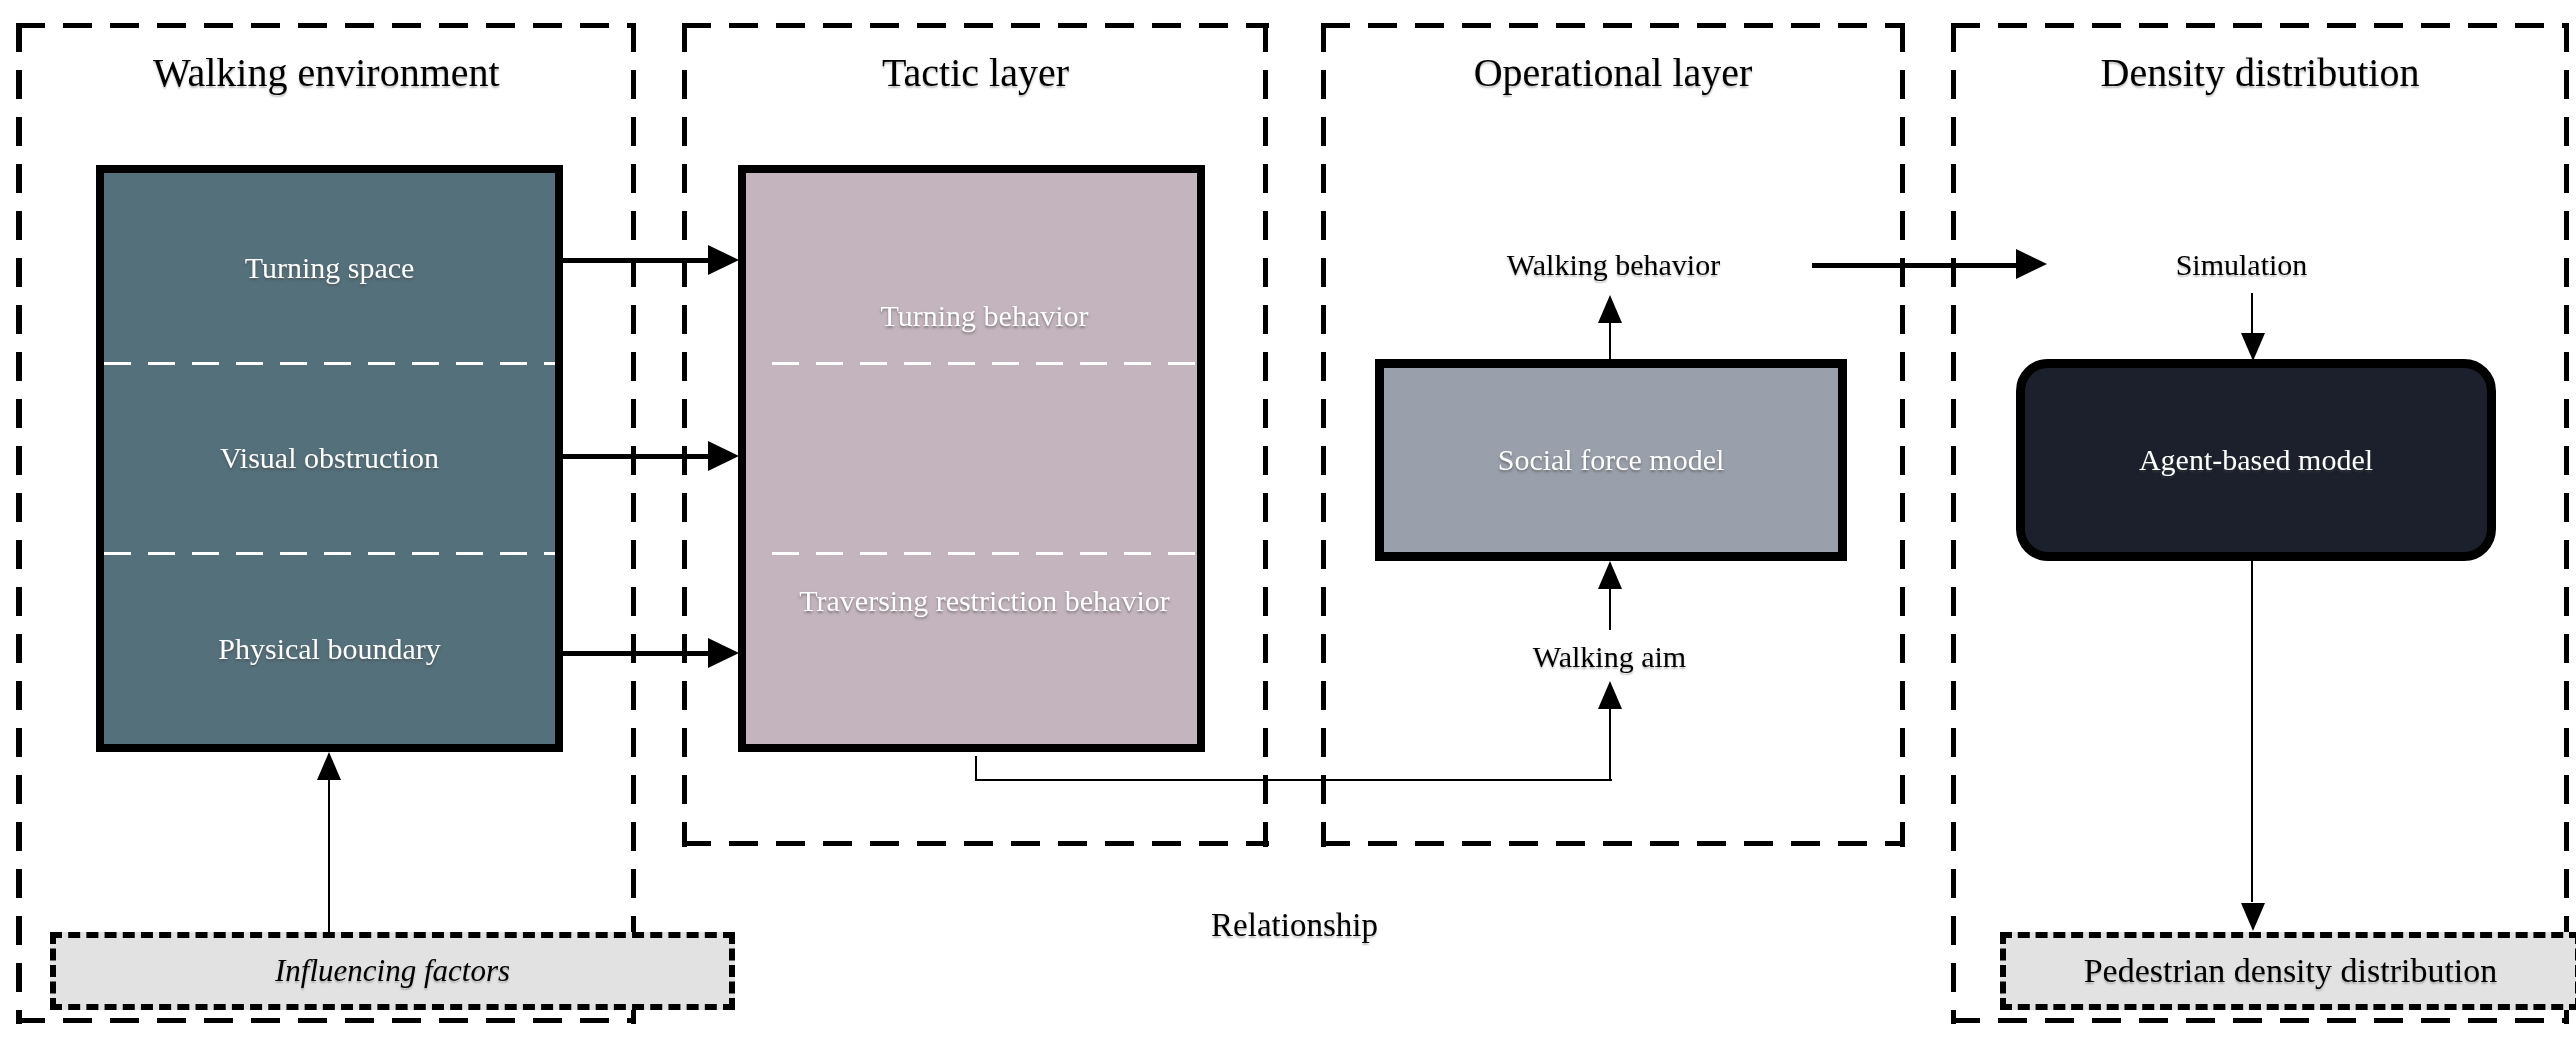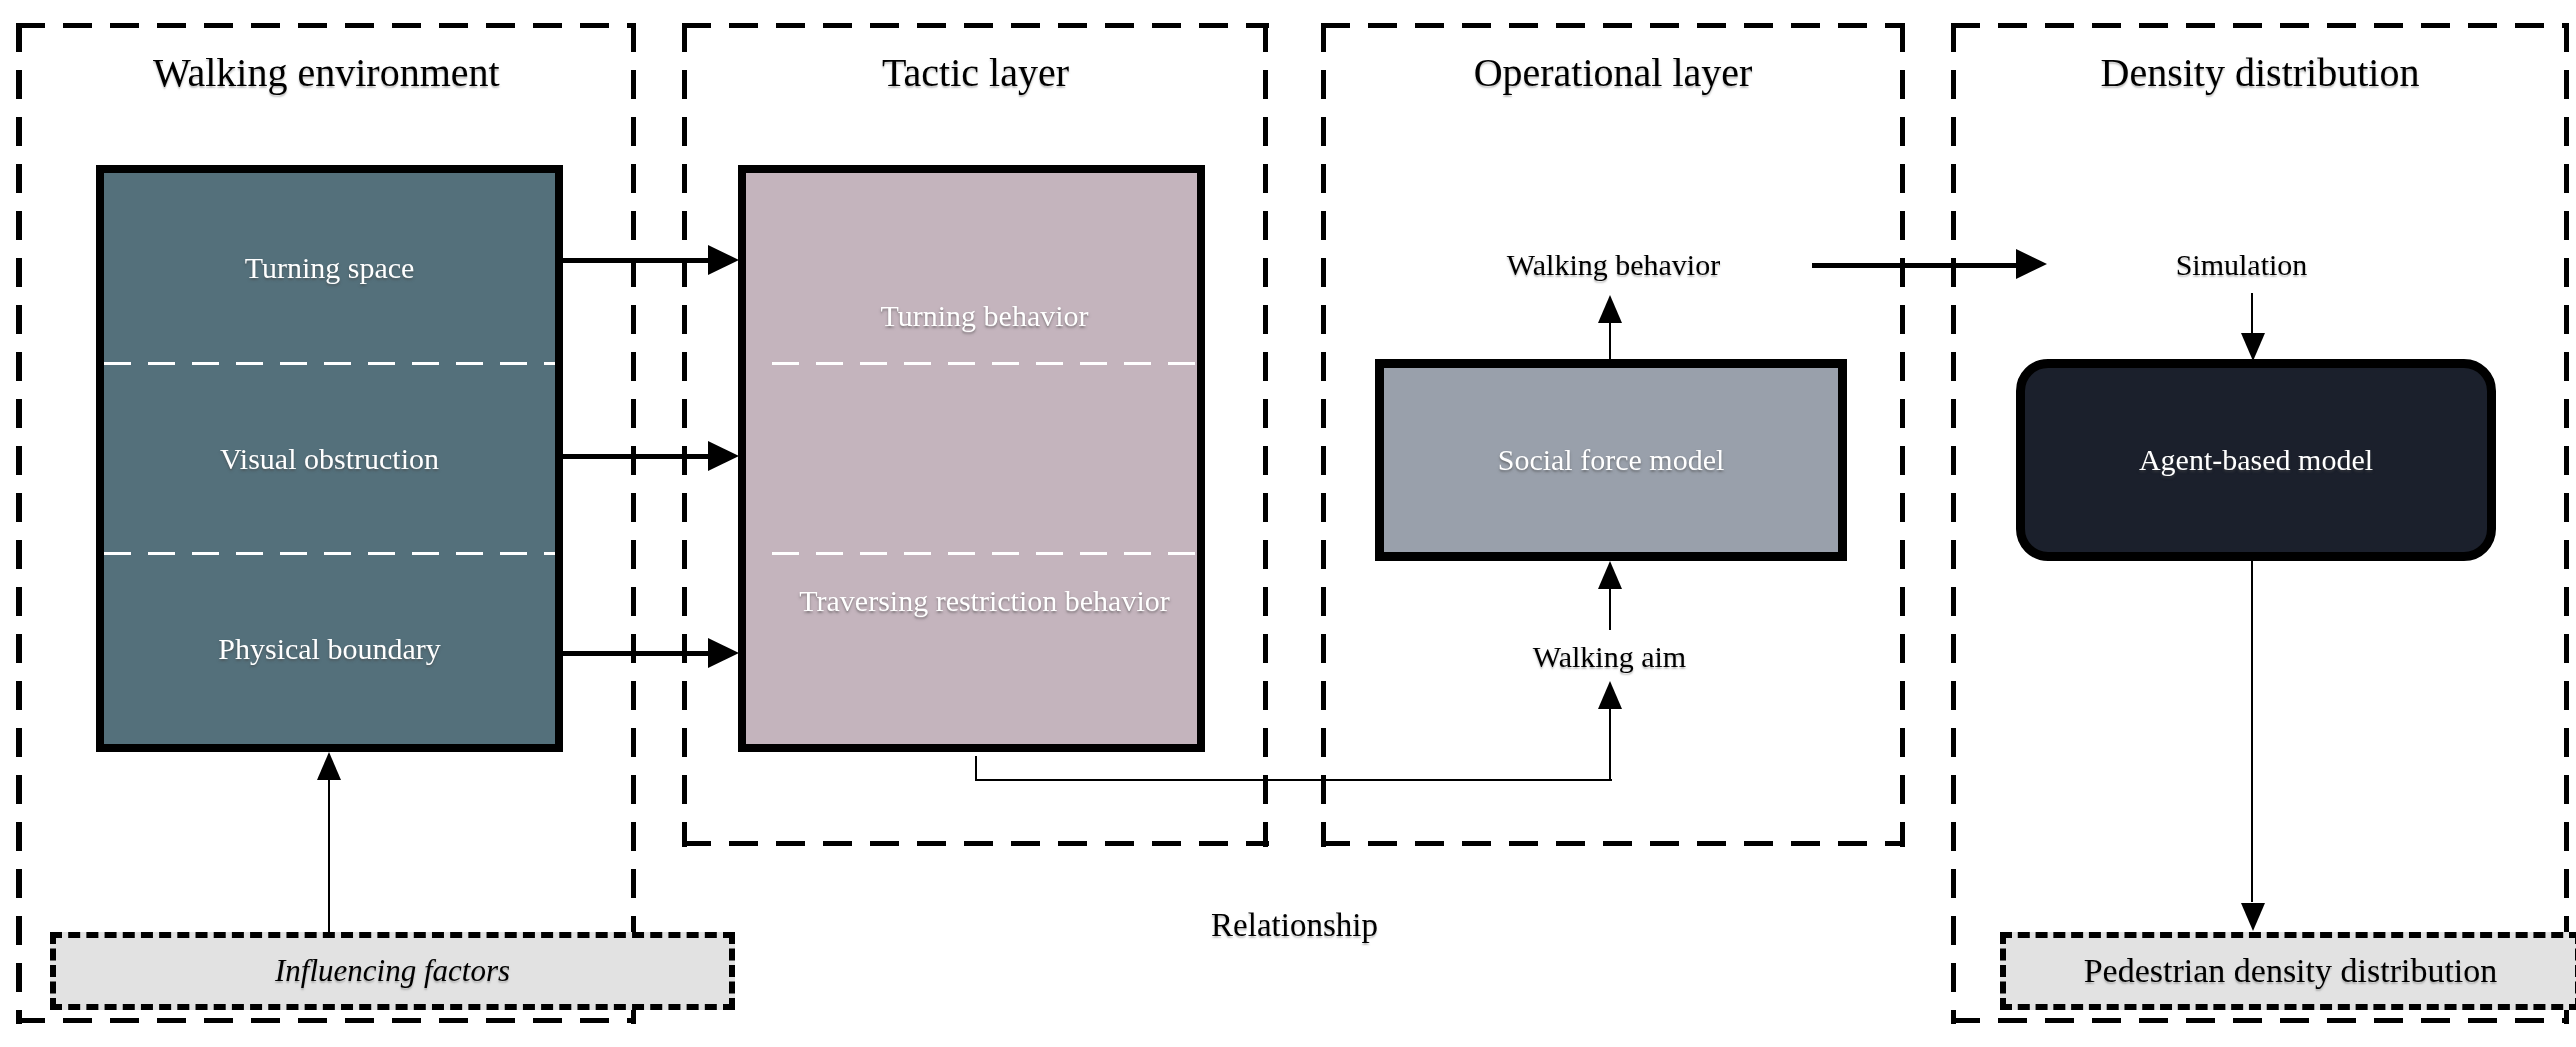--- a/index.html
+++ b/index.html
@@ -10,21 +10,21 @@
   .canvas{position:relative;width:2576px;height:1047px;background:#fff;overflow:hidden;
           font-family:"Liberation Serif","DejaVu Serif",serif;color:#000;}
   
   .dash-h{position:absolute;height:5.4px;
           background:repeating-linear-gradient(90deg,#000 0 29px,transparent 29px 47px);}
   .dash-v{position:absolute;width:5.4px;
           background:repeating-linear-gradient(180deg,#000 0 29px,transparent 29px 47px);}
   .panel-title{position:absolute;font-size:40px;font-weight:normal;text-align:center;
                text-shadow:0 2.4px 1.8px rgba(110,110,110,0.45);white-space:nowrap;}
   .solid-box{position:absolute;box-sizing:border-box;border:8.4px solid #000;}
-  .rows{position:relative;width:100%;height:100%;display:flex;flex-direction:column;justify-content:flex-end;}
+  .rows{position:relative;width:100%;height:100%;display:flex;flex-direction:column;}
   .row{flex:1;display:flex;align-items:center;justify-content:center;color:var(--white-text);
        font-size:30px;text-shadow:0 2.4px 2.4px rgba(70,70,70,0.55);white-space:nowrap;}
   .sep{position:absolute;left:0;width:100%;height:3.6px;
        background:repeating-linear-gradient(90deg,#fff 0 27px,transparent 27px 44px);}
   .center-label{display:flex;align-items:center;justify-content:center;}
   .gray-dash-box{position:absolute;box-sizing:border-box;border:6px dashed #000;
        background:var(--light-gray);font-size:31px;text-shadow:0 2.4px 1.8px rgba(110,110,110,0.45);
        white-space:nowrap;}
   .label{position:absolute;text-align:center;font-size:30px;white-space:nowrap;
          text-shadow:0 2.4px 1.8px rgba(110,110,110,0.45);}

